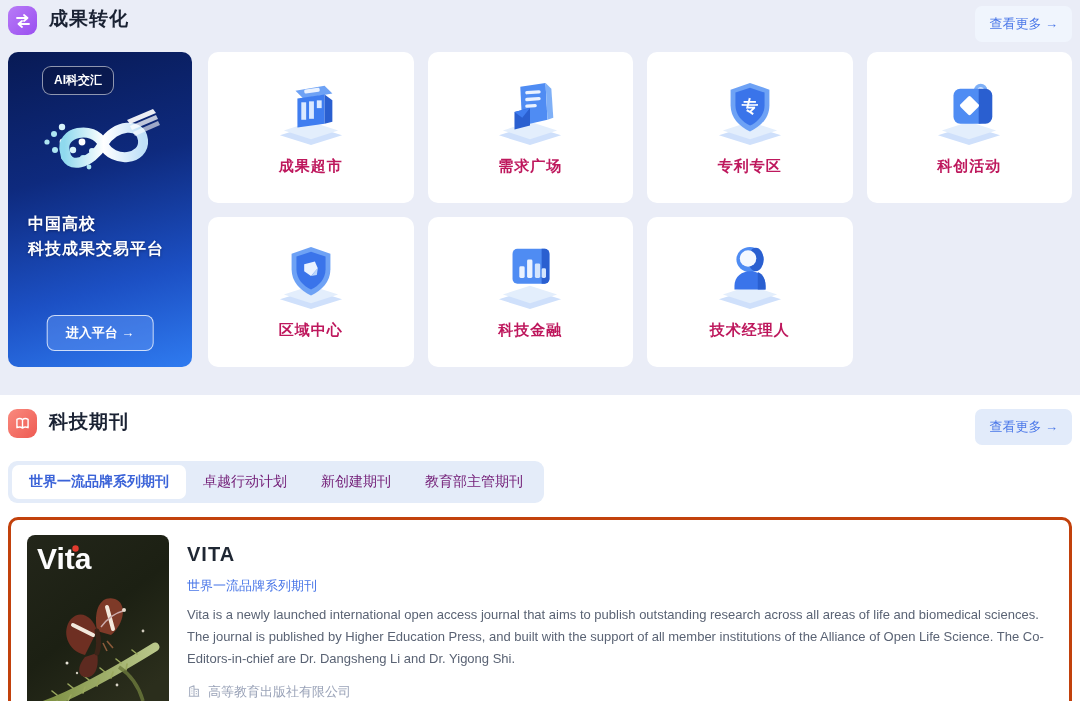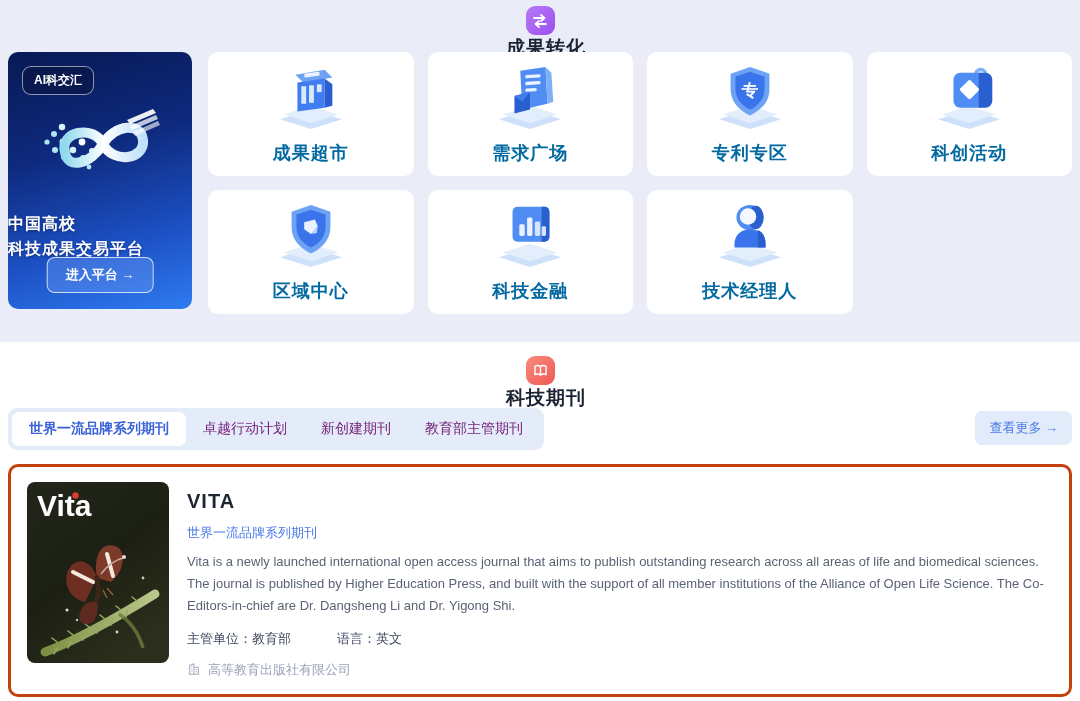--- a/index.html
+++ b/index.html
@@ -1,54 +1,54 @@
 <!DOCTYPE html>
 <html><head>
 <meta charset="utf-8">
 <style>
   * { margin:0; padding:0; box-sizing:border-box; }
   html,body { width:1080px; height:701px; overflow:hidden; background:#fff;
               font-family:"Liberation Sans", sans-serif; }
 
   
-  .section-header { display:flex; align-items:center; height:36px;flex-direction:column; }
+  .section-header { display:flex; height:36px; }
   .hdr-icon { width:29px; height:29px; border-radius:9px; display:flex;
               align-items:center; justify-content:center; flex:0 0 auto; }
   .hdr-icon.purple { background:linear-gradient(135deg,#b87bf7,#9a4ef0); }
   .hdr-icon.red    { background:linear-gradient(135deg,#f98a7e,#ee5a52); }
   .hdr-title { font-size:19px; font-weight:700; color:#1a2233; margin-left:12px; letter-spacing:1px; }
   .view-more { margin-left:auto; border:none; cursor:pointer; font-size:13px;
                color:#4a77e8; border-radius:7px; padding:8px 14px; font-family:inherit; }
   .view-more.light { background:#f0f5fd; }
   .view-more.blue  { background:#e2ebfa; }
 
   
   .section-transform { background:#eaedf7; padding:6px 8px 28px 8px; }
   .transform-content { display:flex; gap:16px; margin-top:10px; }
 
-  .promo-card { width:184px; height:257px; border-radius:10px; position:relative;
+  .promo-card { width:184px; height:315px; border-radius:10px; position:relative;
     overflow:hidden; cursor:pointer; flex:0 0 auto;
-    background:linear-gradient(165deg,#081a55 0%,#0e2a7e 38%,#1c50c4 72%,#2f7bf0 100%); }
+    background:linear-gradient(165deg,#081a55 0%,#0e2a7e 38%,#1c50c4 72%,#2f7bf0 100%);padding-left:20px; }
   .promo-badge { display:inline-block; margin:14px 0 0 14px; padding:5px 11px;
     border:1px solid rgba(255,255,255,.55); border-radius:9px;
     background:rgba(8,18,56,.45); color:#fff; font-size:12px; font-weight:700; }
   .promo-logo { position:absolute; top:52px; left:50%; transform:translateX(-50%); }
   .promo-title { position:absolute; top:160px; width:100%; 
     color:#fff; font-weight:700; font-size:16px; line-height:1.55; letter-spacing:1px;
     text-shadow:0 1px 3px rgba(0,0,30,.4); }
   .promo-btn { position:absolute; bottom:16px; left:50%; transform:translateX(-50%);
     padding:8px 18px; border:1px solid rgba(255,255,255,.75); border-radius:8px;
     background:rgba(110,160,250,.38); color:#fff; font-size:13px; font-weight:700;
     cursor:pointer; font-family:inherit; white-space:nowrap; }
 
   .feature-grid { flex:1; display:grid; grid-template-columns:repeat(4,1fr);
                   grid-template-rows:1fr 1fr; gap:14px; }
   .feature-card { background:#fff; border-radius:10px; display:flex; flex-direction:column;
     align-items:center; justify-content:center; gap:8px; cursor:pointer; min-height:124px; }
-  .feature-card .label { font-size:18px; font-weight:700; color:#0369a1; letter-spacing:1px; }
+  .feature-card .label { font-size:15px; font-weight:700; color:#be185d; letter-spacing:1px; }
 
   
   .section-journal { background:#fff; padding:14px 8px 0 8px; }
   .tabs { display:inline-flex; background:#e4ecf9; border-radius:9px; padding:4px;
           margin-top:16px; }
   .tab { padding:8px 17px; font-size:14px; color:#701a75; cursor:pointer;
          border-radius:7px; white-space:nowrap; }
   .tab.active { background:#fff; color:#3b63d8; font-weight:700; }
 
   .journal-card { margin-top:14px; border:3px solid #c2410c; border-radius:10px;
@@ -295,24 +295,20 @@
 
         <text x="10" y="34" font-size="30" font-weight="bold" fill="#fdfdfd" font-family="Liberation Sans, sans-serif">Vita</text>
         <circle cx="48.5" cy="13.5" r="3.2" fill="#e23b2e"></circle>
       </svg>
     </div>
 
     <div class="journal-info">
       <div class="journal-name">VITA</div>
       <a class="journal-series">世界一流品牌系列期刊</a>
       <div class="journal-desc">Vita is a newly launched international open access journal that aims to publish outstanding research across all areas of life and biomedical sciences. The journal is published by Higher Education Press, and built with the support of all member institutions of the Alliance of Open Life Science. The Co-Editors-in-chief are Dr. Dangsheng Li and Dr. Yigong Shi.</div>
-      <div class="journal-meta">
-        <span><span>主管单位：</span><span>教育部</span></span>
-        <span><span>语言：</span><span>英文</span></span>
-      </div>
       <div class="journal-pub">
         <span>
           <svg width="14" height="14" viewBox="0 0 16 16">
             <path d="M3 14 V4 L8 2 V14 M8 6 H13 V14 M2 14 H14" stroke="#a6aec0" stroke-width="1.2" fill="none" stroke-linejoin="round"></path>
             <path d="M5 5.5 h1.2 M5 8 h1.2 M5 10.5 h1.2 M10 8.5 h1.2 M10 11 h1.2" stroke="#a6aec0" stroke-width="1.2"></path>
           </svg>
         </span>
         <span>高等教育出版社有限公司</span>
       </div>
     </div>

